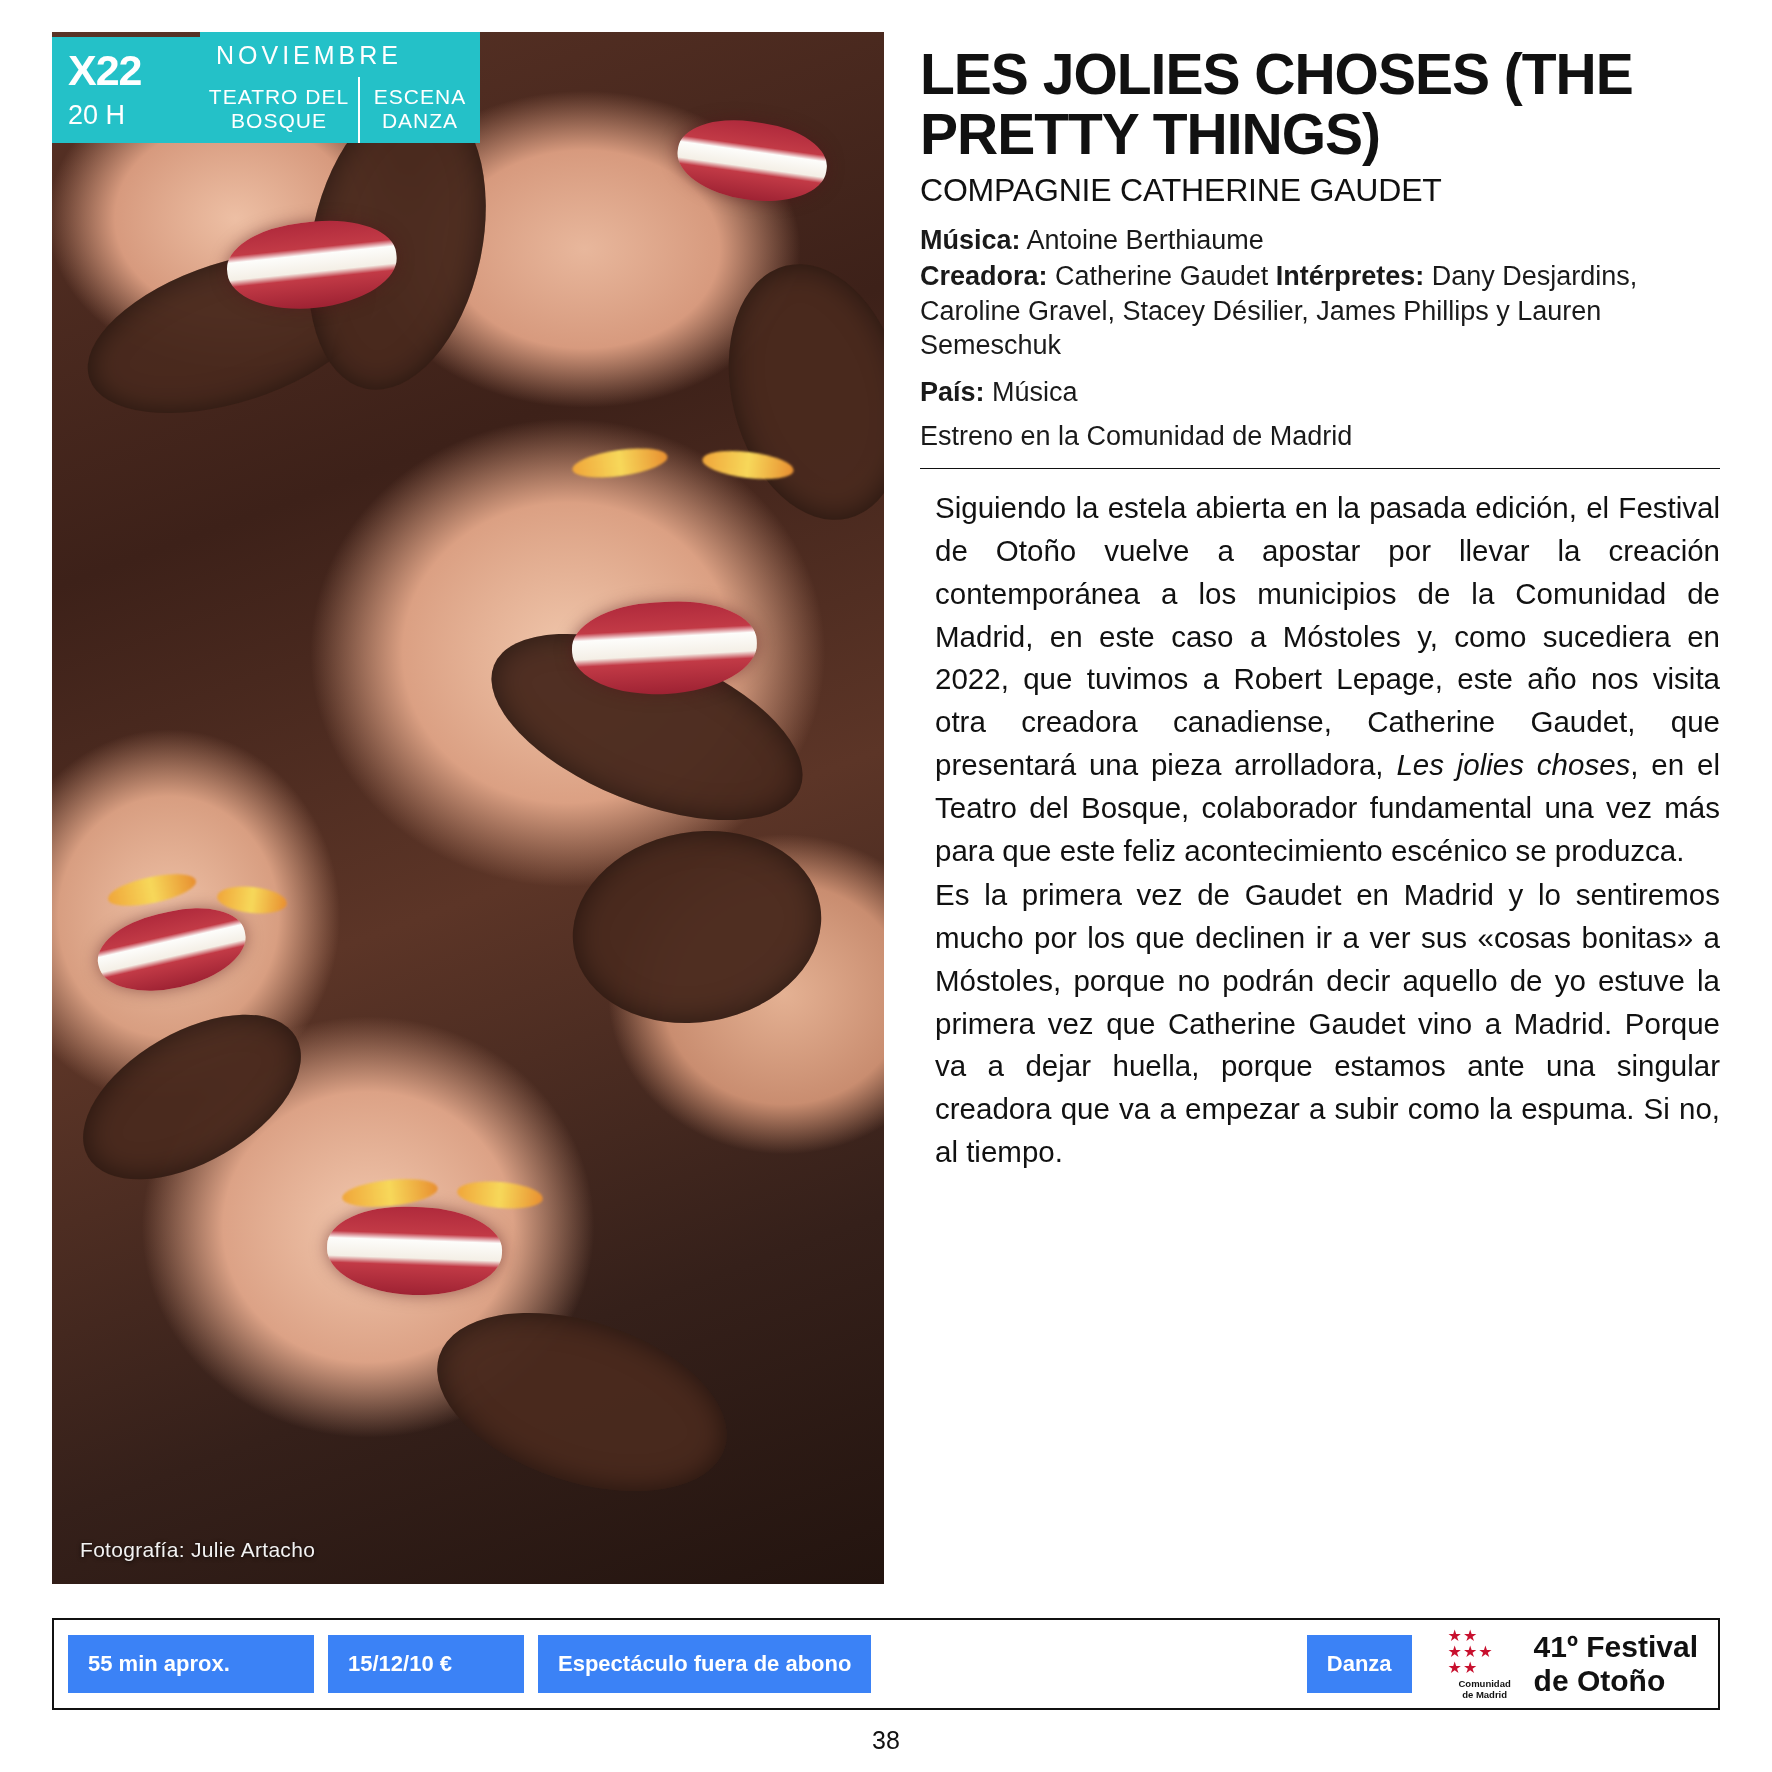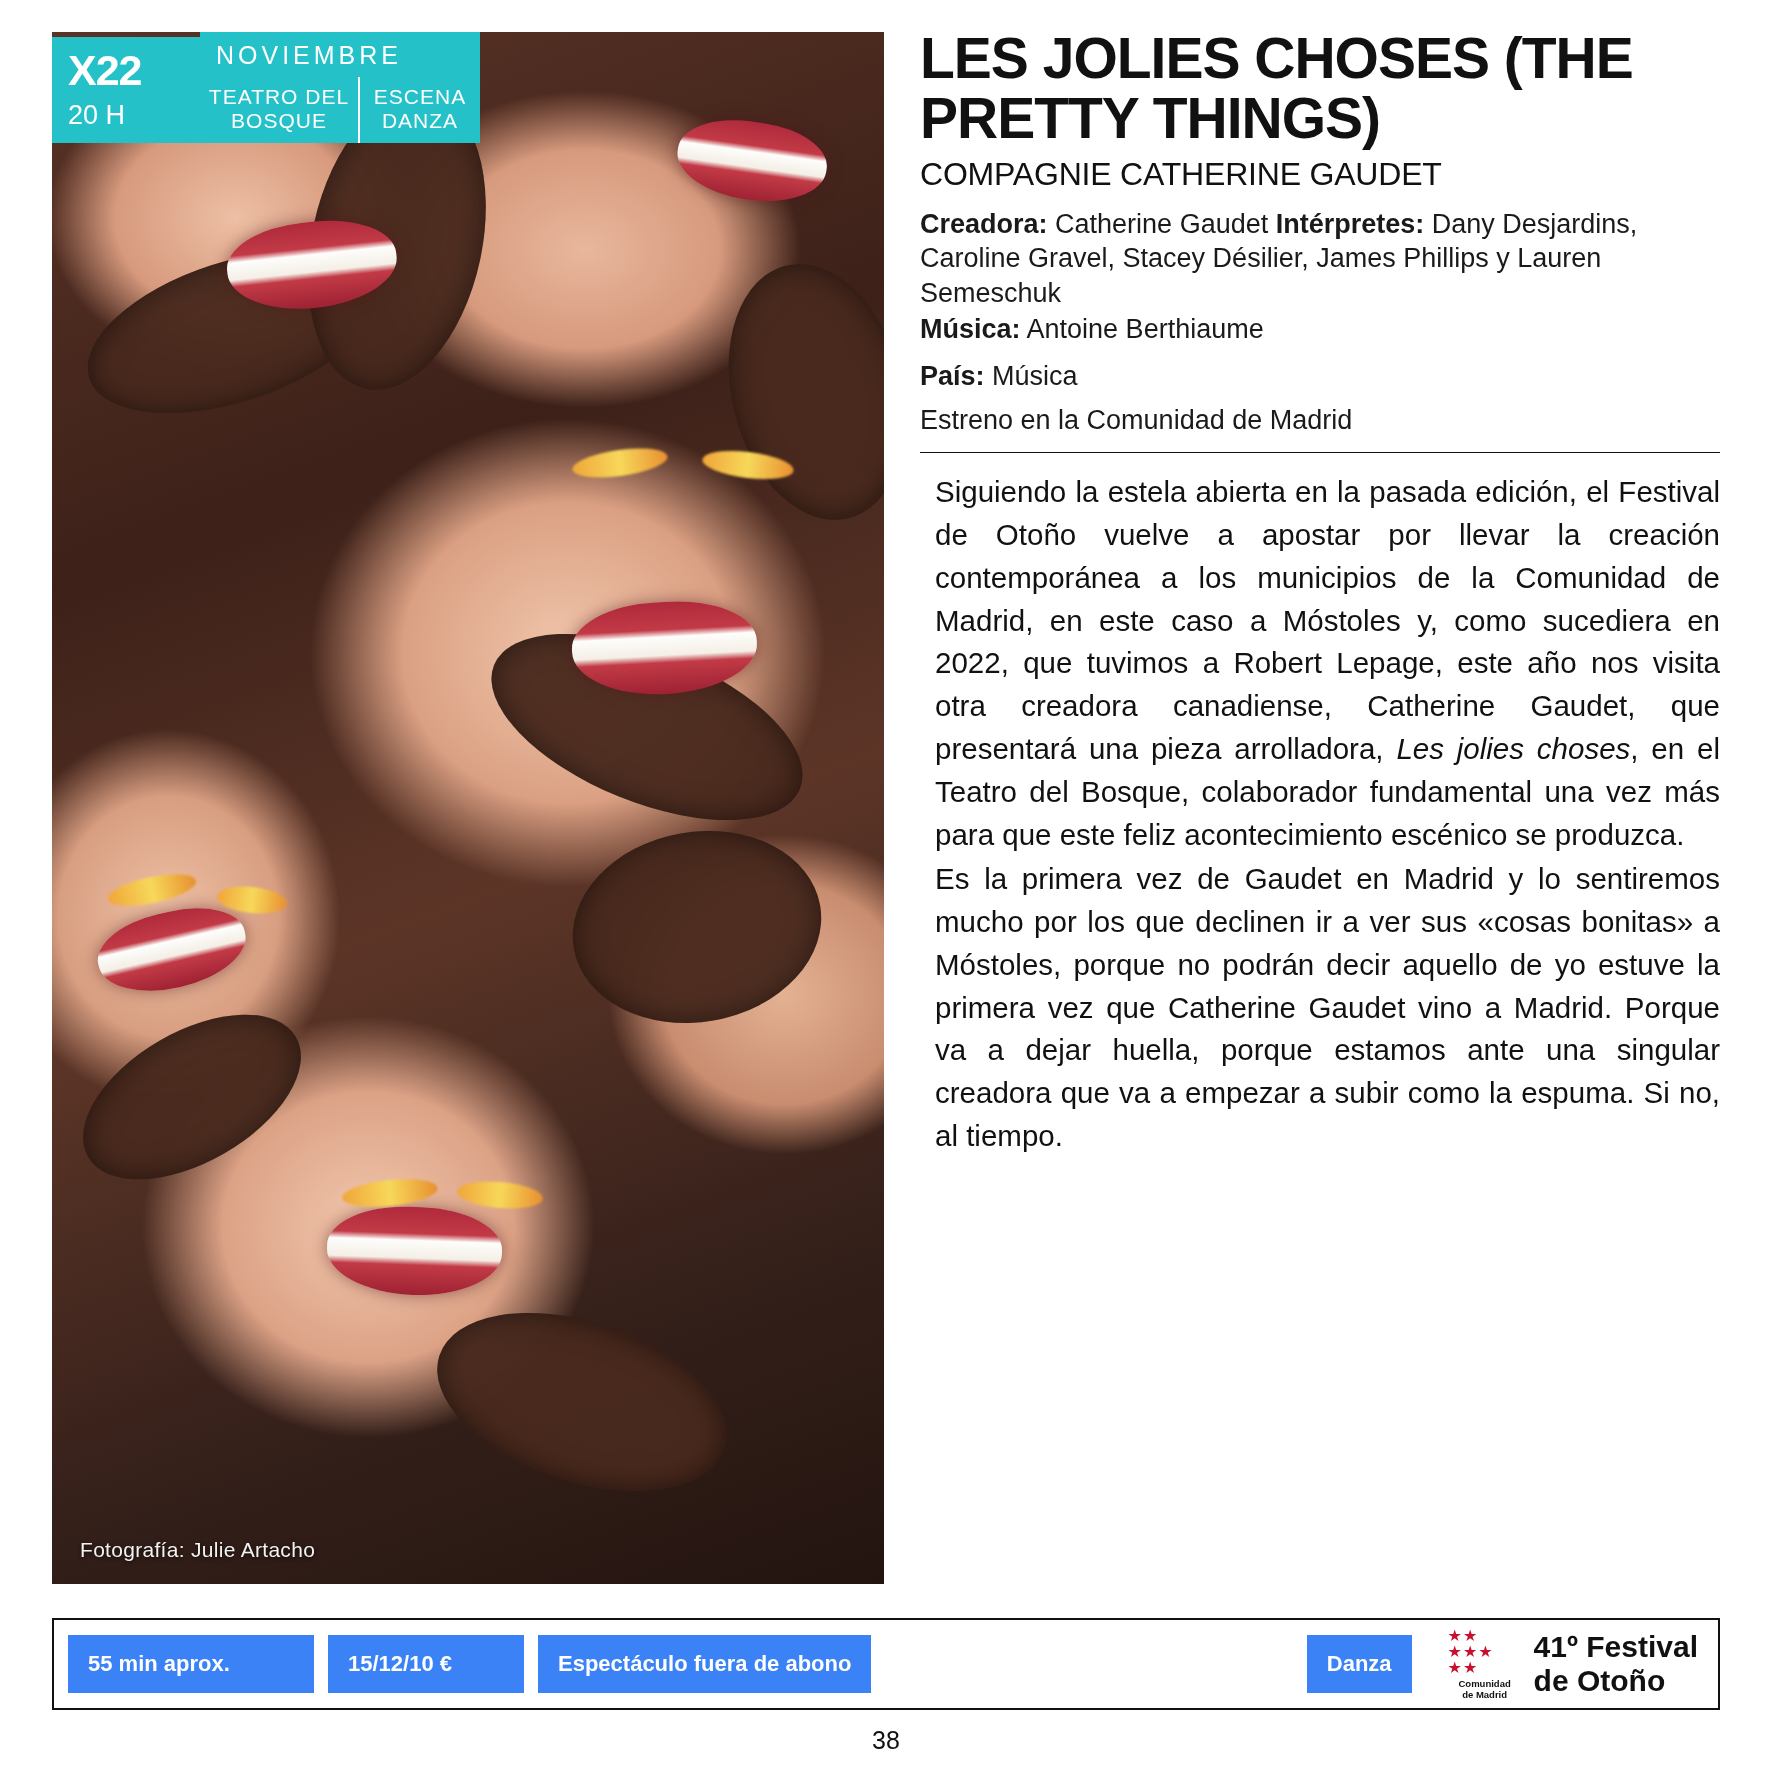--- a/index.html
+++ b/index.html
@@ -158,21 +158,21 @@
     font-size: 21px;
     letter-spacing: .3px;
     text-shadow: 0 1px 4px rgba(0,0,0,.75);
     z-index: 4;
   }
 
   
   .text-col {
     position: absolute;
     left: 920px;
-    top: 28px;
+    top: 44px;
     width: 800px;
   }
   .title {
     font-size: 57px;
     font-weight: 700;
     line-height: 1.06;
     letter-spacing: -1px;
     margin: 0;
     color: #111;
   }
@@ -328,28 +328,28 @@
 
     <div class="photo-credit">Fotografía: Julie Artacho</div>
   </div>
 
   <div class="text-col">
     <h1 class="title">LES JOLIES CHOSES (THE PRETTY THINGS)</h1>
     <h2 class="subtitle">COMPAGNIE CATHERINE GAUDET</h2>
 
     <div class="credits">
       <div class="row">
+        <b>Música:</b>
+        <span>Antoine Berthiaume</span>
+      </div>
+      <div class="row">
         <b>Creadora:</b>
         <span>Catherine Gaudet</span>
         <b>Intérpretes:</b>
         <span>Dany Desjardins, Caroline Gravel, Stacey Désilier, James Phillips y Lauren Semeschuk</span>
-      </div>
-      <div class="row">
-        <b>Música:</b>
-        <span>Antoine Berthiaume</span>
       </div>
       <div class="row sp">
         <b>País:</b>
         <span>Música</span>
       </div>
     </div>
 
     <div class="premiere">Estreno en la Comunidad de Madrid</div>
 
     <div class="body-copy">

